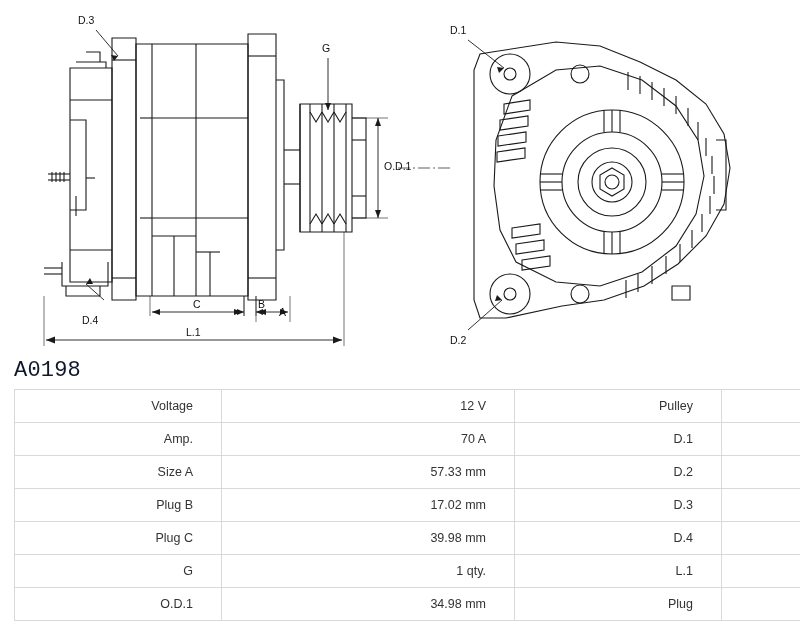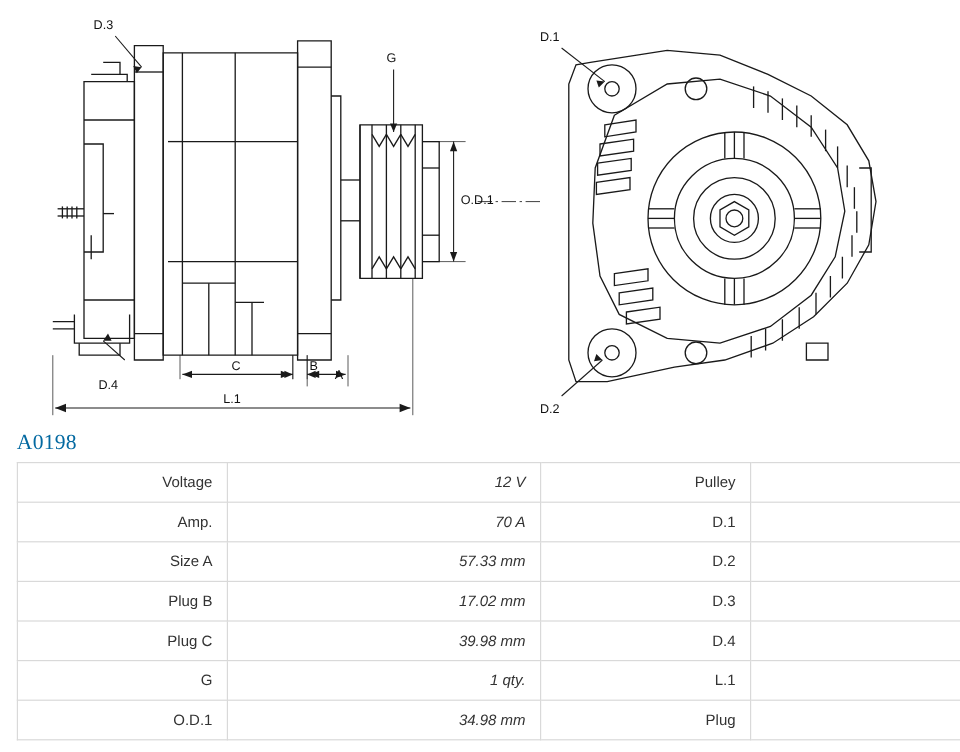--- a/index.html
+++ b/index.html
@@ -17,50 +17,49 @@
   }
   #drawing {
     position: relative;
     width: 800px;
     height: 358px;
   }
   #drawing svg {
     display: block;
   }
   .part-code {
-    font-family: Liberation Serif, serif;
-    font-size: 18px;
-    color: #0369a1;
+    font-family: Liberation Mono, monospace;
+    font-size: 22px;
+    color: #0f172a;
     padding: 0 0 6px 14px;
     letter-spacing: 0.2px;
   }
   table.specs {
     border-collapse: collapse;
     width: 772px;
     margin: 0 14px;
     table-layout: fixed;
   }
   table.specs td {
     border: 1px solid #d9d9d9;
     height: 32px;
     font-size: 12.5px;
-    padding: 0 12px;
+    padding: 0 28px;
     background: #ffffff;
   }
   td.lbl {
     background: #ececec;
     text-align: right;
     width: 150px;
     color: #333;
   }
   td.val {
     text-align: right;
     color: #333;
     width: 236px;
-    font-style: italic;
   }
   .dim-text {
     font-family: "Liberation Sans", sans-serif;
     font-size: 10.5px;
     fill: #111;
   }
 </style>
 </head>
 <body>
 

